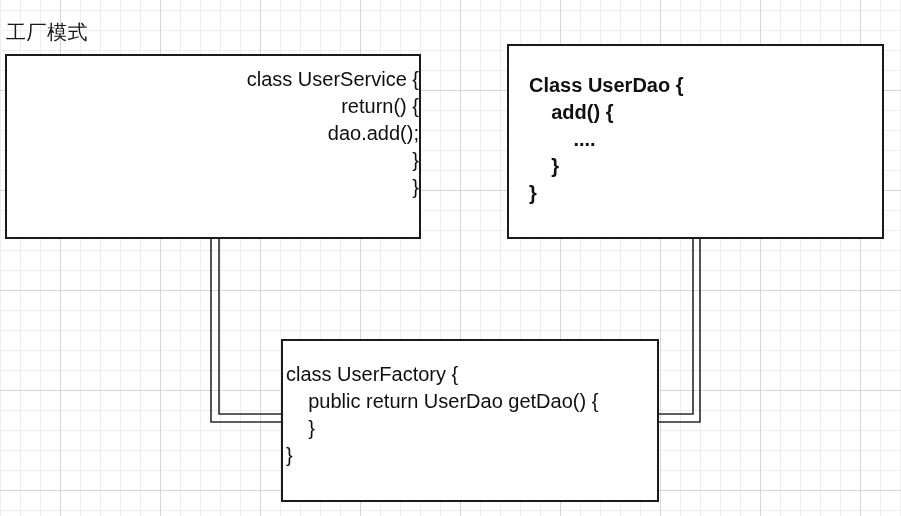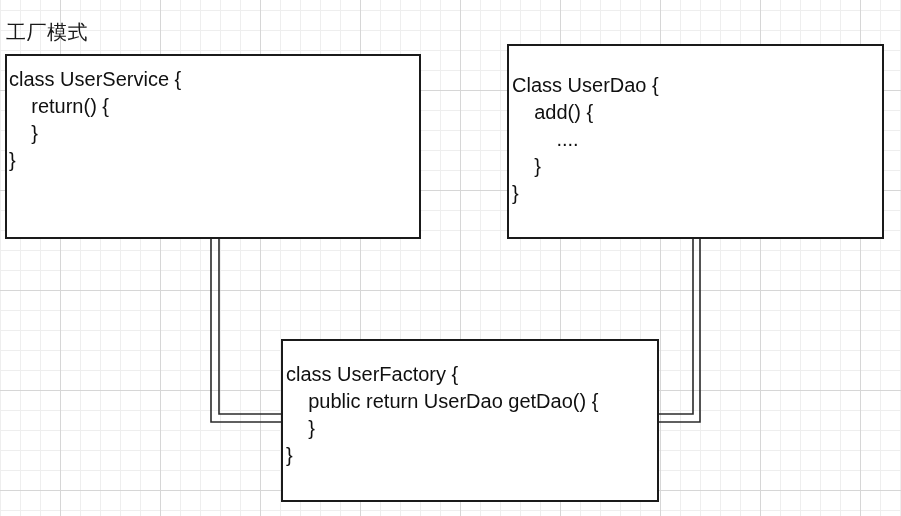--- a/index.html
+++ b/index.html
@@ -56,34 +56,36 @@
     color: #101010;
     white-space: pre;
   }
 
   
   #box-userservice {
     left: 5px;
     top: 54px;
     width: 416px;
     height: 185px;
+    text-align: right;
   }
   #box-userservice .code-body {
     padding: 10px 0 0 2px;
   }
 
   
   #box-userdao {
     left: 507px;
     top: 44px;
     width: 377px;
     height: 195px;
   }
   #box-userdao .code-body {
-    padding: 26px 0 0 3px;
+    padding: 26px 0 0 20px;
+    font-weight: bold;
   }
 
   
   #box-userfactory {
     left: 281px;
     top: 339px;
     width: 378px;
     height: 163px;
   }
   #box-userfactory .code-body {
@@ -118,20 +120,21 @@
     <path d="M 219 239 L 219 414 L 282 414"></path>
 
     <path d="M 700 239 L 700 422 L 658 422"></path>
     <path d="M 693 239 L 693 414 L 658 414"></path>
   </svg>
 
   <div class="code-box" id="box-userservice">
     <div class="code-body">
       <div class="code-line">class UserService {</div>
       <div class="code-line">    return() {</div>
+      <div class="code-line">    dao.add();</div>
       <div class="code-line">    }</div>
       <div class="code-line">}</div>
     </div>
   </div>
 
   <div class="code-box" id="box-userdao">
     <div class="code-body">
       <div class="code-line">Class UserDao {</div>
       <div class="code-line">    add() {</div>
       <div class="code-line">        ....</div>

